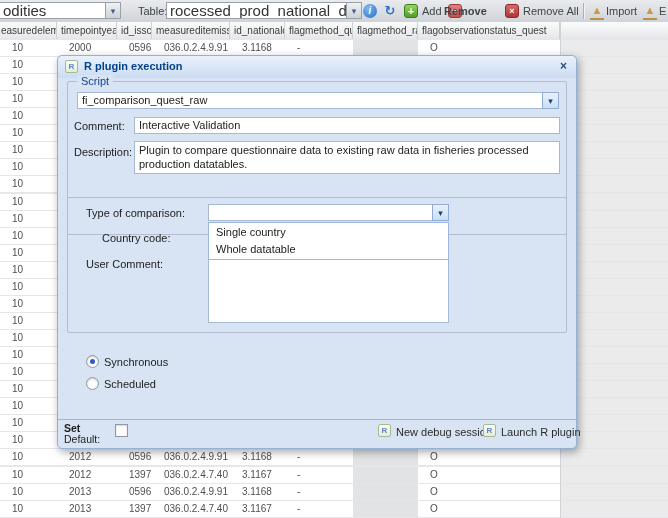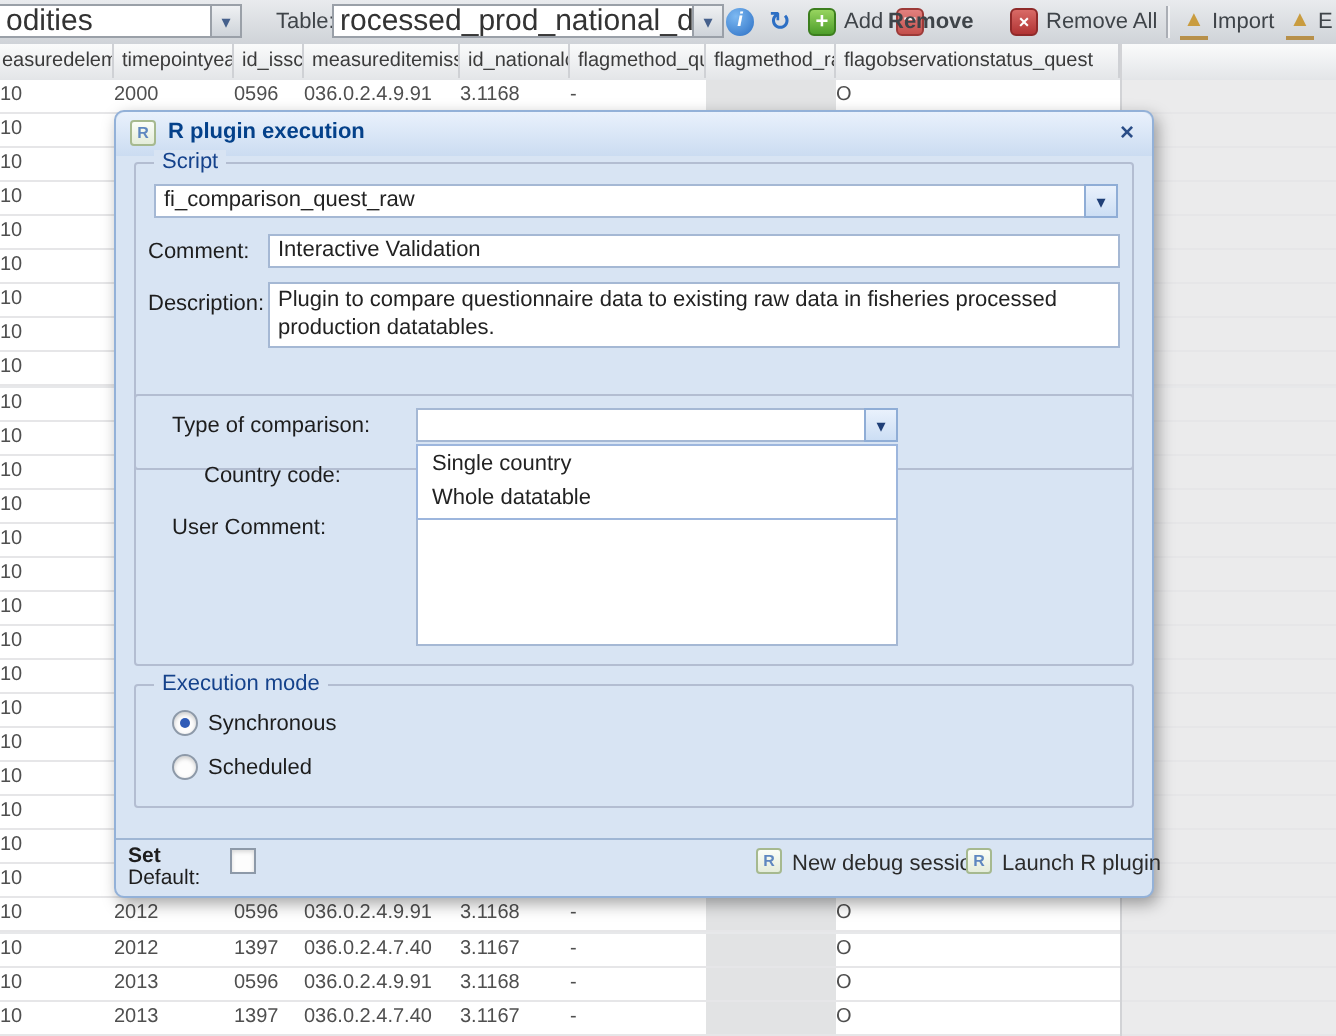--- a/index.html
+++ b/index.html
@@ -36,21 +36,21 @@
     background:linear-gradient(#fafbfb,#e3e5e8);border-bottom:1px solid #bfc2c7;}
   .hcell{top:0;height:17px;border-right:1px solid #cfd1d5;font-size:10px;color:#3b3b3b;
     line-height:17px;padding-left:4px;box-sizing:border-box;overflow:hidden;white-space:nowrap;}
   .hcell.first{padding-left:1px;}
 
   
   #rows{left:0;top:40px;width:668px;height:478px;}
   .grow{left:0;width:668px;height:17px;border-bottom:1px solid #e6e6e8;box-sizing:border-box;
     background:linear-gradient(90deg,#ffffff 0px,#ffffff 560px,#ebebec 560px,#ebebec 100%);}
   .gcell{position:absolute;top:0;height:16px;font-size:10px;color:#4f4f4f;line-height:16px;
-    padding-left:0;box-sizing:border-box;overflow:hidden;white-space:nowrap;}
+    padding-left:12px;box-sizing:border-box;overflow:hidden;white-space:nowrap;}
   .graycell{position:absolute;top:0;height:16px;background:#e2e3e4;}
   #colline{left:560px;top:22px;width:1px;height:496px;background:#d2d3d6;}
 
   
   #dialog{left:57px;top:55px;width:518px;height:392px;background:#d8e4f3;
     border:1px solid #93b1d8;border-radius:5px;box-shadow:2px 3px 8px rgba(0,0,0,.35);z-index:10;}
   #dlg-titlebar{left:0;top:0;width:100%;height:22px;border-radius:5px 5px 0 0;
     background:linear-gradient(#e9f1fc,#cbdcf1);}
   #dlg-title{left:26px;top:4px;font-size:11px;font-weight:bold;color:#04418a;}
   .rlogo{width:13px;height:13px;background:linear-gradient(#fbfdf8,#e4ecda);
@@ -283,23 +283,20 @@
 
   <span class="dlg-label" style="left:44px;top:176px;">Country code:</span>
   <span class="dlg-label" style="left:28px;top:202px;">User Comment:</span>
 
   <div id="comment-area" class="abs"></div>
   <div id="dd-list" class="abs">
       <div class="dd-item">Single country</div>
       <div class="dd-item">Whole datatable</div>
     </div>
 
-  <fieldset class="flds" style="left:9px;top:286px;width:498px;height:60px;">
-    <span class="legend">Execution mode</span>
-  </fieldset>
   <div class="radio" style="left:28px;top:299px;">
       <div class="dot"></div>
     </div>
   <span class="radio-label" style="left:46px;top:300px;">Synchronous</span>
   <div class="radio" style="left:28px;top:321px;"></div>
   <span class="radio-label" style="left:46px;top:322px;">Scheduled</span>
 
   <div id="dlg-footer" class="abs">
     <span class="footer-text" style="left:6px;top:3px;font-weight:bold;">Set</span>
     <span class="footer-text" style="left:6px;top:14px;">Default:</span>

